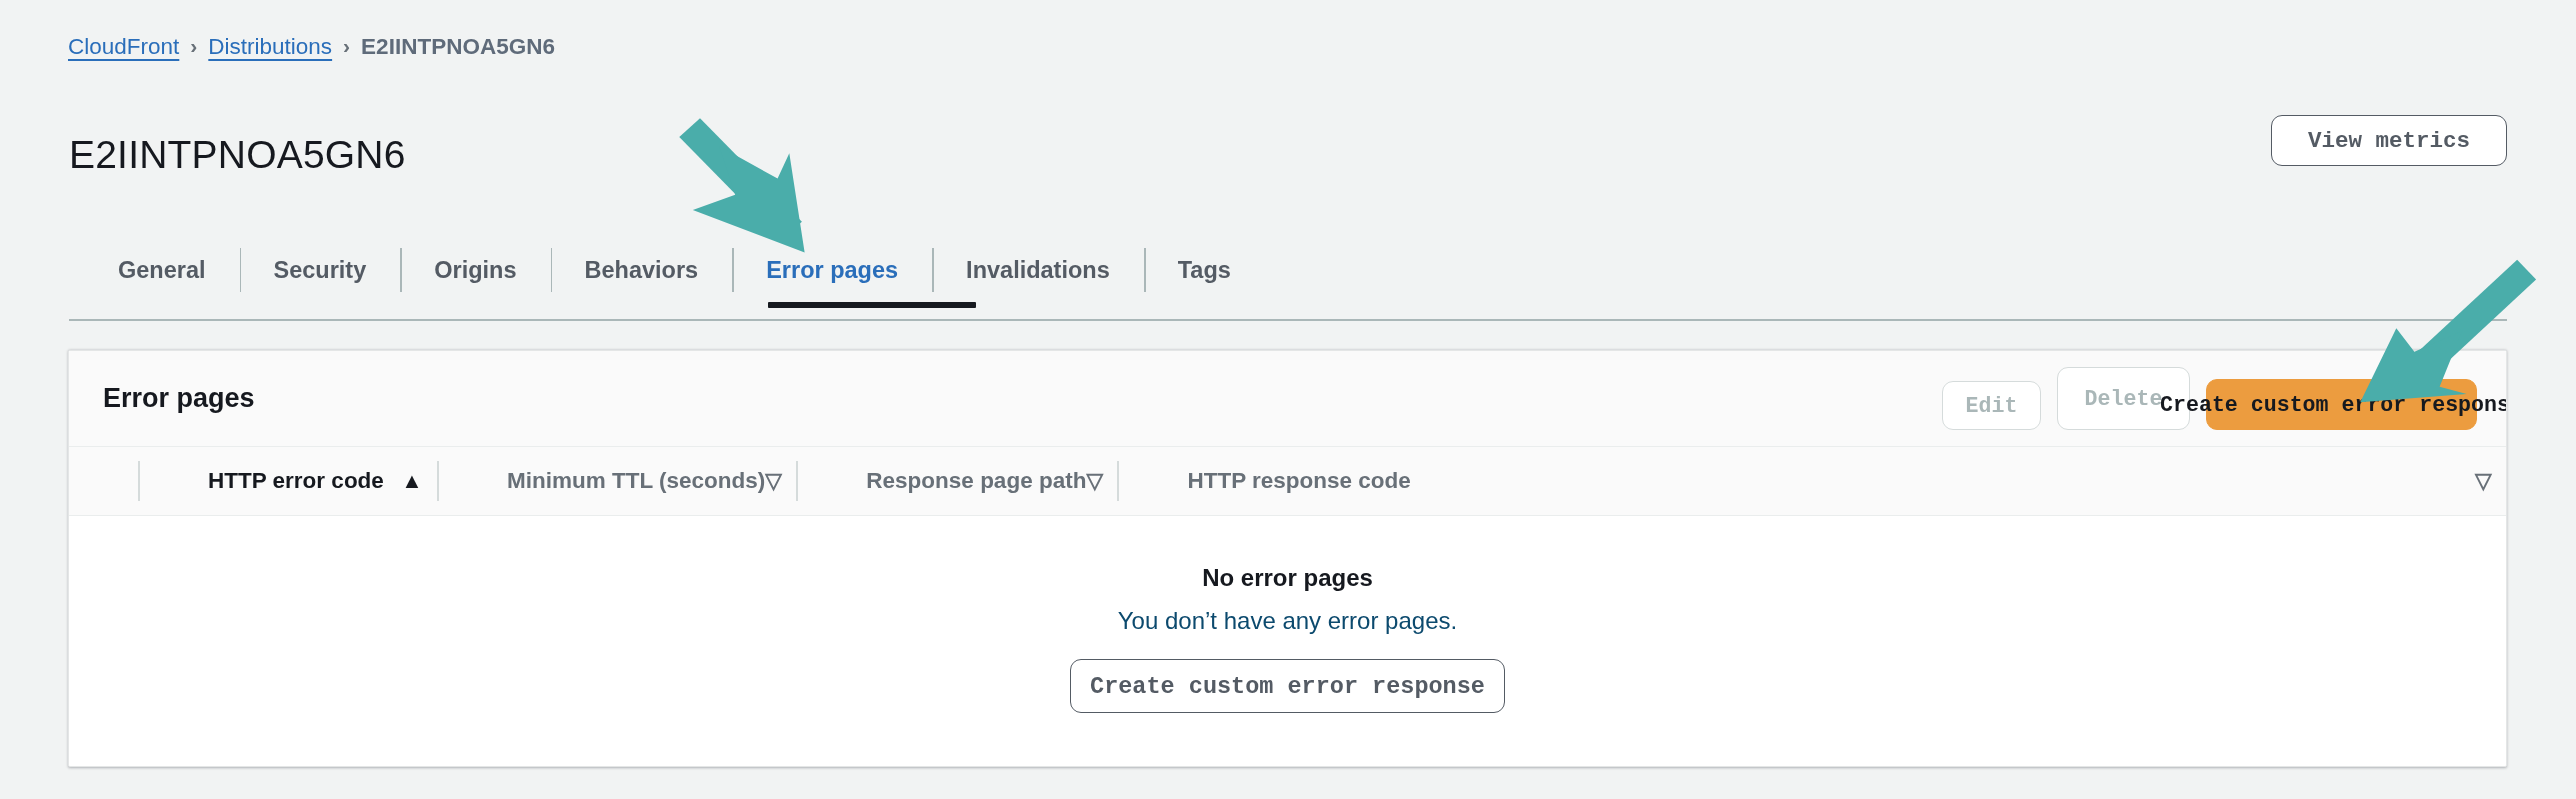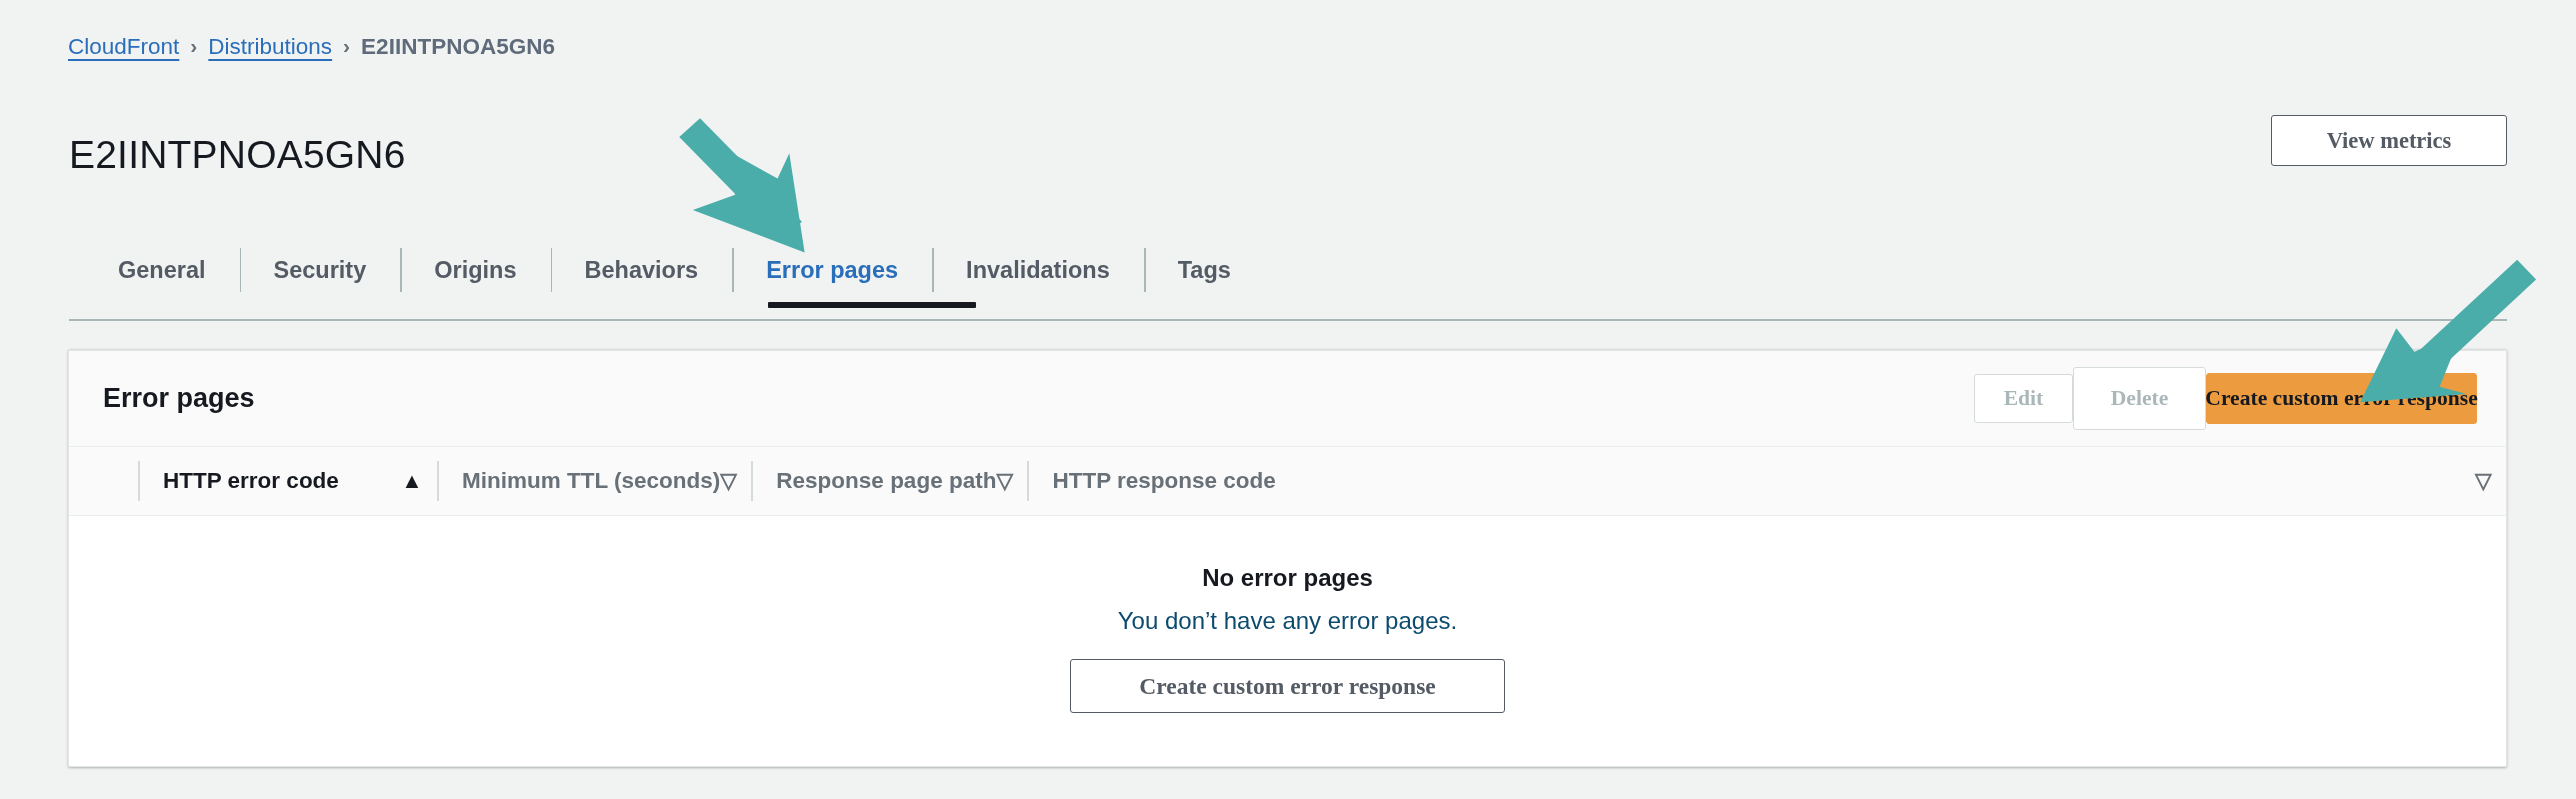--- a/index.html
+++ b/index.html
@@ -52,23 +52,23 @@
     position: absolute;
     left: 69px;
     top: 107px;
     font-size: 39px;
     font-weight: 400;
     color: #16191f;
     letter-spacing: 0.2px;
     white-space: nowrap;
   }
   .btn {
-    font-family: Liberation Serif, serif;
-    font-weight: 700;
-    border-radius: 3px;
+    font-family: Liberation Mono, monospace;
+    font-weight: 700;
+    border-radius: 11px;
     box-sizing: border-box;
     display: inline-flex;
     align-items: center;
     justify-content: center;
     cursor: pointer;
     white-space: nowrap;
   }
   .btn-normal {
     background: #ffffff;
     border: 1.8px solid #545b64;
@@ -169,21 +169,22 @@
   }
   .card-title {
     font-size: 27px;
     font-weight: 700;
     color: #16191f;
     white-space: nowrap;
   }
   .card-actions {
     margin-left: auto;
     display: flex;
-    align-items: center;
+    align-items: flex-end;
+    gap: 16px;
   }
   .btn-edit   { width: 99px; height: 49px; font-size: 21.6px; }
   .btn-delete { width: 133px; height: 63px; font-size: 21.6px; }
   .btn-create { width: 271px; height: 51px; font-size: 21.6px; }
 
   
   .table-head {
     height: 69px;
     background: #fafafa;
     border-bottom: 0.9px solid #eaeded;
@@ -212,21 +213,21 @@
     position: absolute;
     left: 0;
     top: 14.4px;
     bottom: 14.4px;
     width: 1.8px;
     background: #d5dbdb;
   }
   .th.sorted {
     color: #16191f;
   }
-  .th-label { flex: 0 0 auto; }
+  .th-label { flex: 0 0 auto; margin-left: 45px; }
   .sort-icon {
     margin-left: auto;
     font-size: 21.6px;
     line-height: 1;
     color: #687078;
   }
   .th.sorted .sort-icon {
     color: #16191f;
   }
   .col-http-error    { flex: 0 0 299px; }

